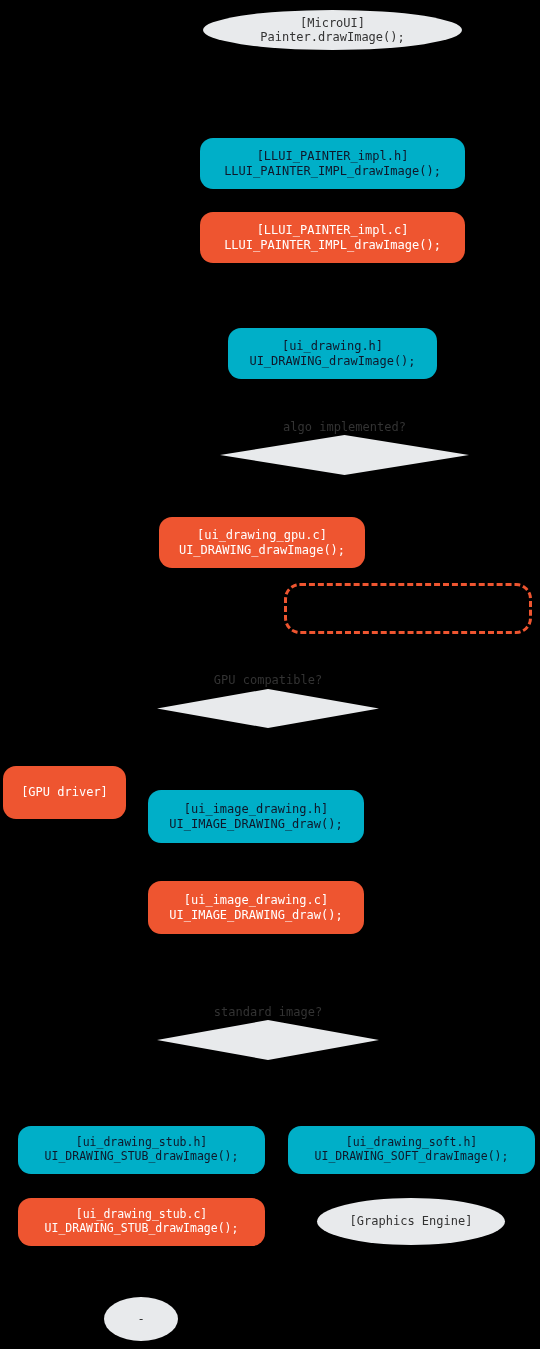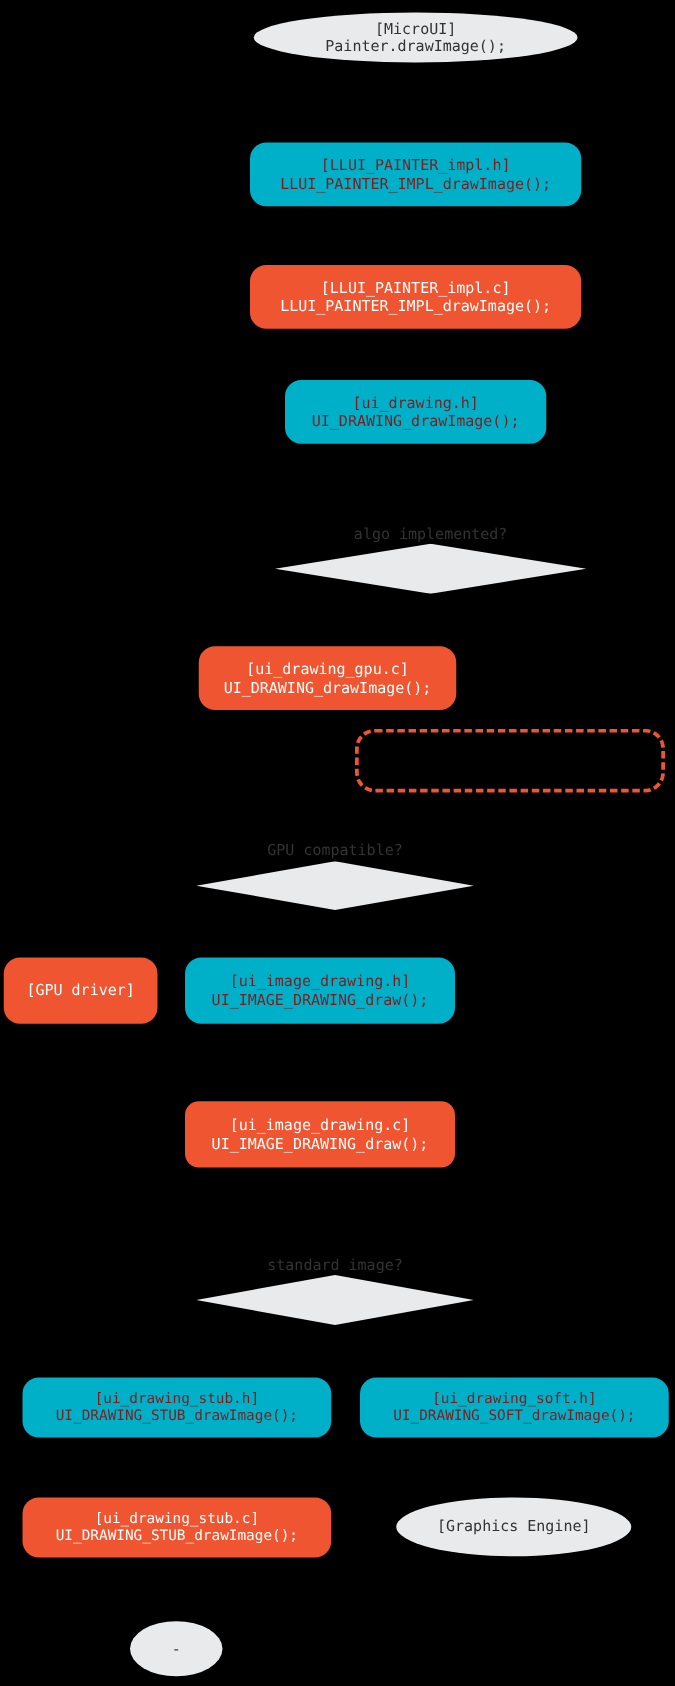--- a/index.html
+++ b/index.html
@@ -48,21 +48,21 @@
     position: absolute;
     inset: 0;
     z-index: 0;
   }
   .diamond-bg svg { display: block; width: 100%; height: 100%; }
   .node .txt {
     position: relative;
     z-index: 1;
   }
   
-  .fill-cyan   { background: #00AFC8; color: #7f1d1d; }
+  .fill-cyan   { background: #00AFC8; color: #0f172a; margin-top: 24px; }
   .fill-orange { background: #EE5530; color: #ffffff; }
   .fill-grey   { background: #E8EAEC; color: #333333; }
   .fill-none-dashed {
     background: transparent;
     border: 3px dashed #EE5530;
     border-radius: 16px;
     color: #000000;
   }
   .fs-11 { font-size: 11.5px; }
   .fs-12 { font-size: 12px; }
@@ -147,21 +147,21 @@
   <div class="node shape-box fill-orange fs-12" style="left:3px; top:766px; width:123px; height:53px;">
     <span class="txt line1">[GPU driver]</span>
   </div>
 
   <div class="node shape-box fill-cyan fs-12" style="left:148px; top:766px; width:216px; height:53px;">
     <span class="txt line1">[ui_image_drawing.h]</span>
     <span class="txt line2">UI_IMAGE_DRAWING_draw();</span>
   </div>
 
 
-  <div class="node shape-box fill-orange fs-12" style="left:148px; top:881px; width:216px; height:53px;border-radius:11px;">
+  <div class="node shape-box fill-orange fs-12" style="left:148px; top:881px; width:216px; height:53px;">
     <span class="txt line1">[ui_image_drawing.c]</span>
     <span class="txt line2">UI_IMAGE_DRAWING_draw();</span>
   </div>
 
   <div class="node shape-diamond fs-12" style="left:145px; top:992px; width:222px; height:40px; color:#333333;">
     <span class="diamond-bg">
       <svg viewBox="0 0 222 40" preserveAspectRatio="none">
           <polygon points="111,0 222,20 111,40 0,20" fill="#E8EAEC"></polygon>
         </svg>
     </span>

